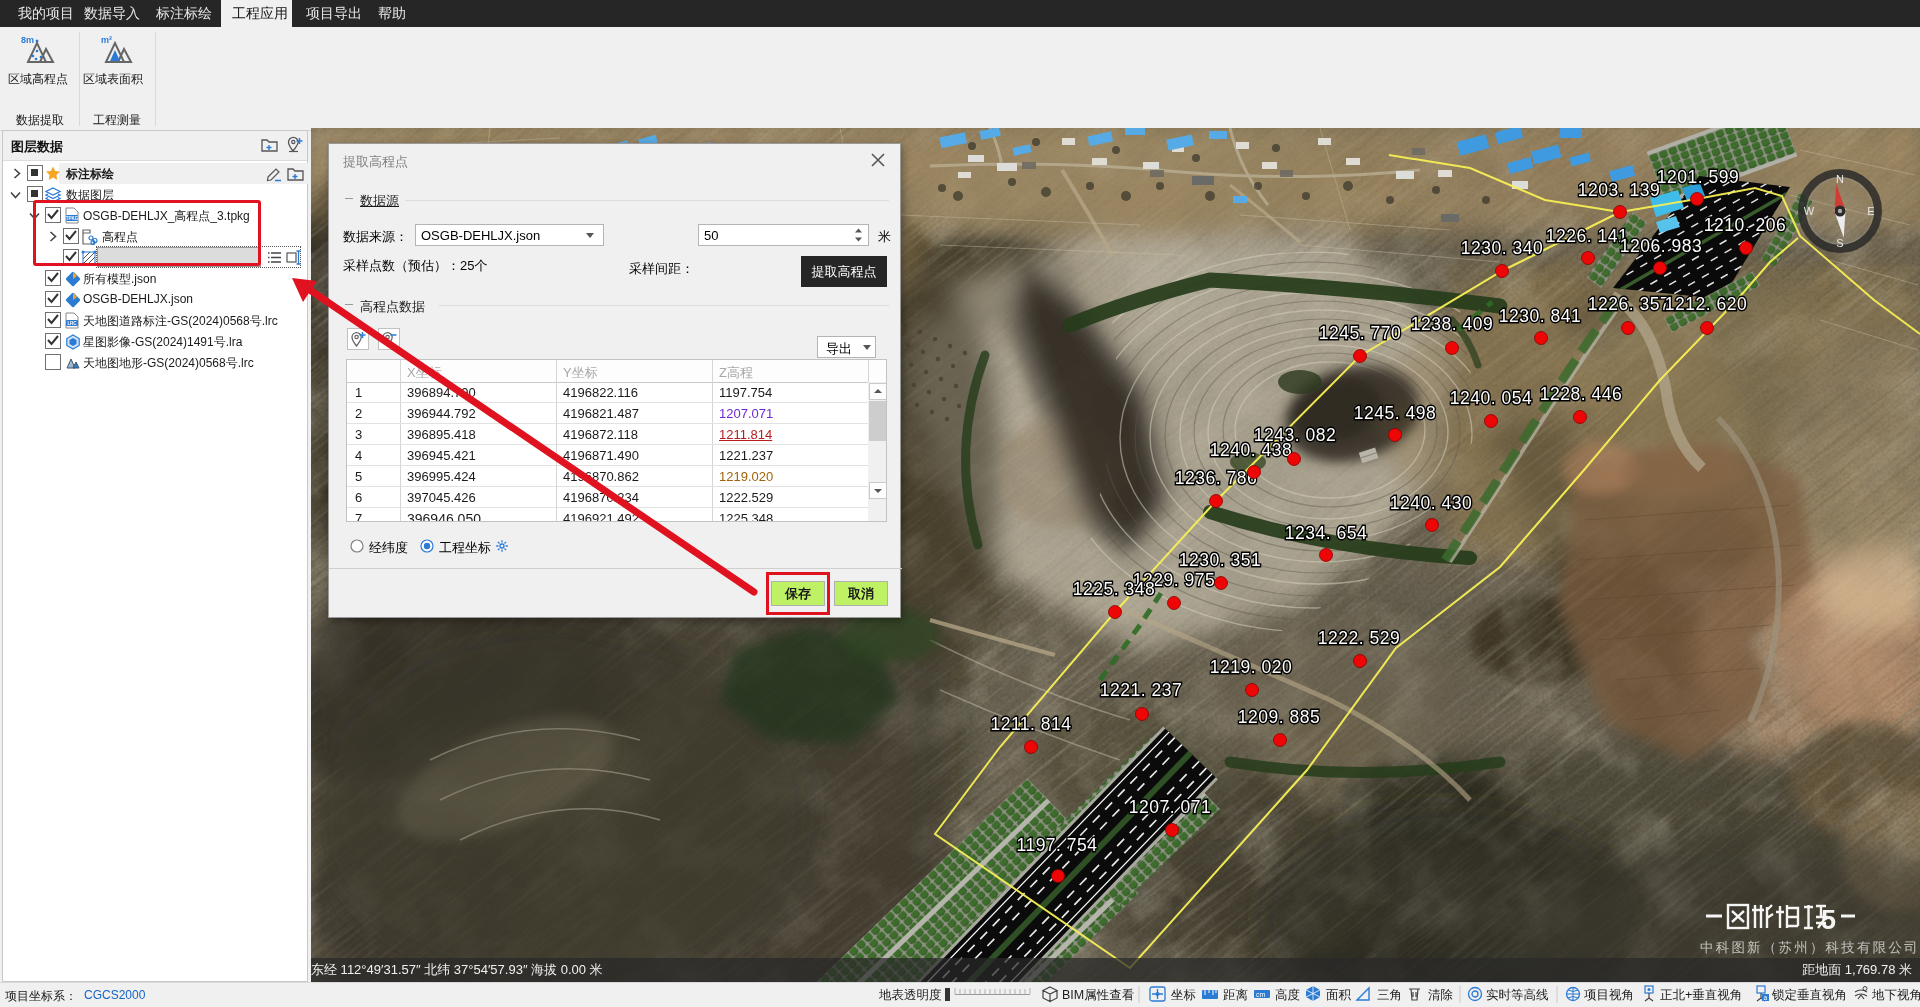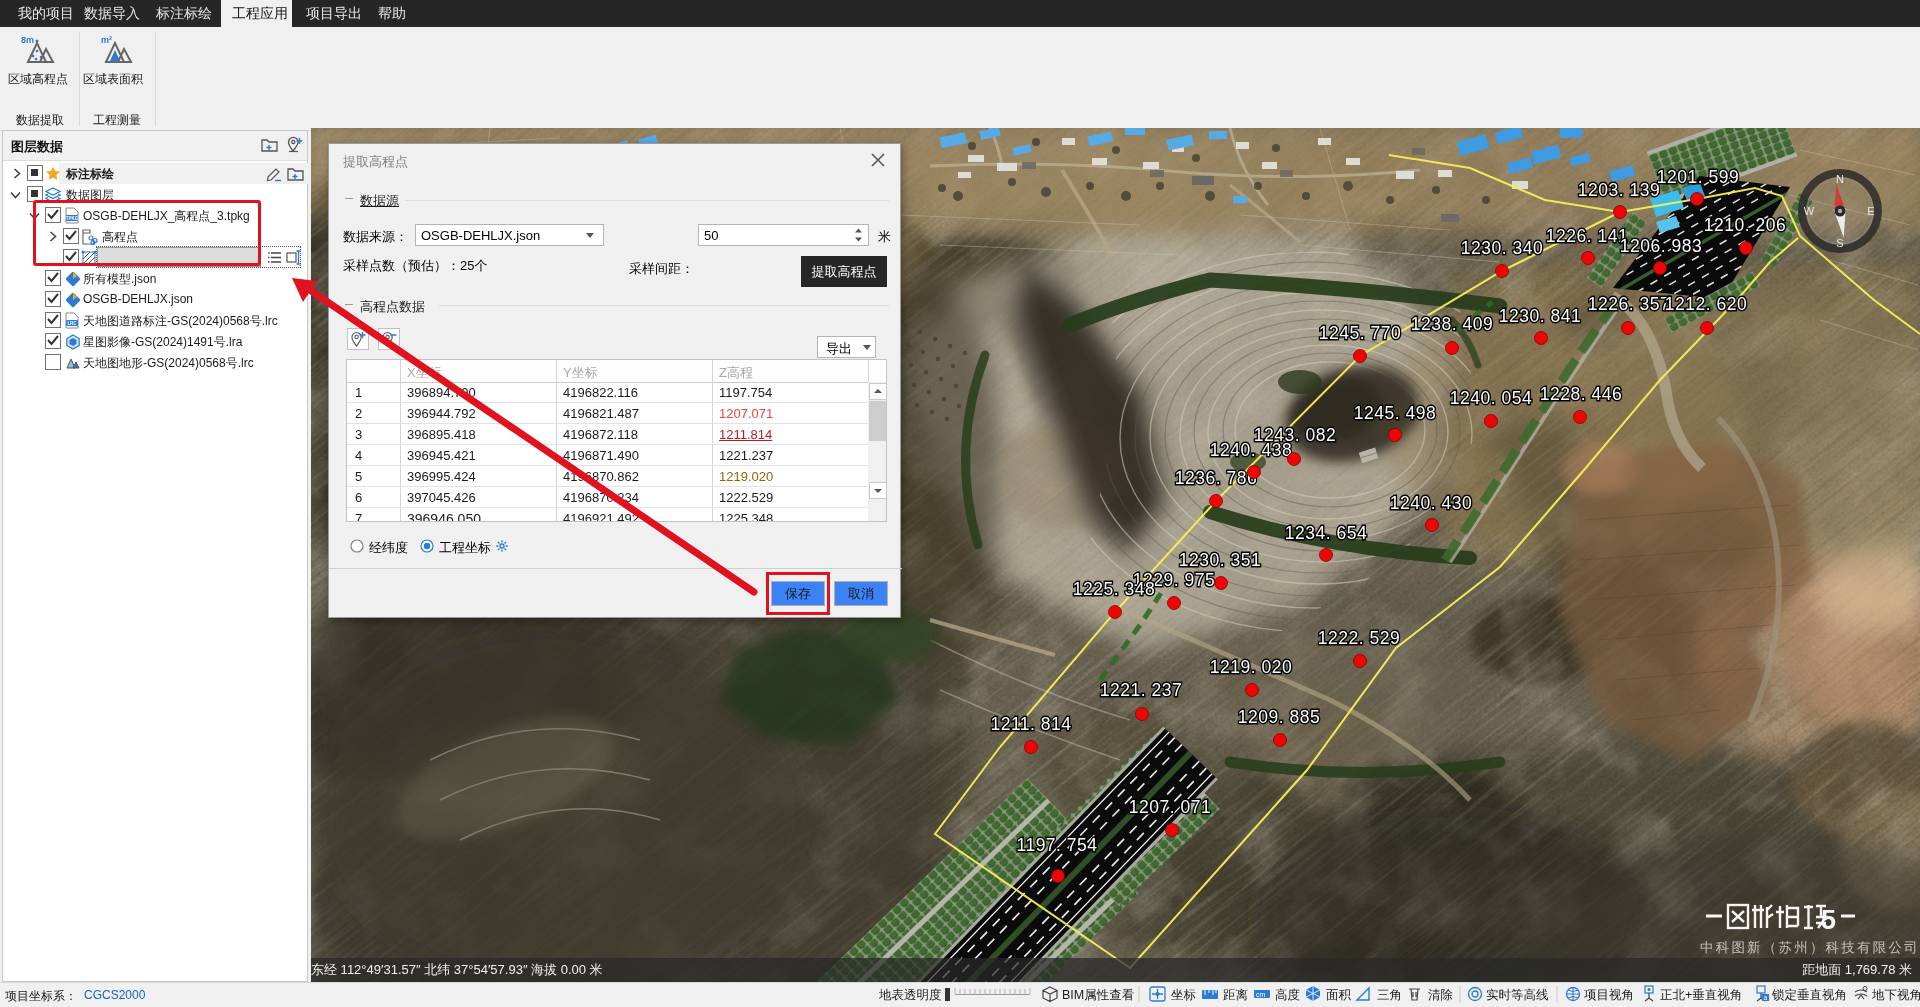--- a/index.html
+++ b/index.html
@@ -16,21 +16,21 @@
 .cb{position:absolute;top:2px;width:14px;height:14px;border:1px solid #707070;background:#fff;}
 #statusbar{position:absolute;left:0;top:982px;width:1920px;height:25px;background:#f0f0f0;border-top:1px solid #d9d9d9;font-size:12px;color:#1a1a1a;}
 #coordbar{position:absolute;left:311px;top:958px;width:1609px;height:24px;background:rgba(40,40,40,0.72);color:#f0f0f0;font-size:13px;line-height:24px;}
 #dialog{position:absolute;left:328px;top:143px;width:573px;height:475px;background:#f0f0f0;border:1px solid #9a9a9a;box-sizing:border-box;box-shadow:2px 3px 8px rgba(0,0,0,0.35);}
 #dialog .d{position:absolute;}
 .inp{position:absolute;background:#fff;border:1px solid #b4b4b4;box-sizing:border-box;}
 .gline{position:absolute;height:1px;background:#dcdcdc;}
 .darkbtn{position:absolute;background:#262626;color:#fff;font-size:13px;text-align:center;}
 .sicon{position:absolute;width:22px;height:22px;background:#fff;border:1px solid #c0c0c0;box-sizing:border-box;}
 .redbox{position:absolute;border:3px solid #e0121f;box-sizing:border-box;z-index:60;}
-.sbtn{position:absolute;width:54px;height:25px;background:#3b82f6;border:1px solid #b0b0b0;box-sizing:border-box;font-size:13px;text-align:center;line-height:23px;color:#1a1a1a;}
+.sbtn{position:absolute;width:54px;height:25px;background:#bef264;border:1px solid #b0b0b0;box-sizing:border-box;font-size:13px;text-align:center;line-height:23px;color:#1a1a1a;font-weight:bold;}
 .ico{display:inline-block;vertical-align:middle;}
 </style></head>
 <body>
 
 <div id="menubar"></div>
 <div class="mitem" style="left:6px;width:60px;margin-left:12px;">我的项目</div>
 <div class="mitem" style="left:84px;width:60px;">数据导入</div>
 <div class="mitem" style="left:156px;width:60px;">标注标绘</div>
 <div class="mitem" style="left:221px;width:71px;background:#f0f0f0;color:#111;padding-left:11px;box-sizing:border-box;">工程应用</div>
 <div class="mitem" style="left:306px;width:60px;">项目导出</div>
@@ -770,21 +770,21 @@
    <div id="tbody">
         <div style="position:absolute;left:0;top:42px;width:521px;height:1px;background:#e2e2e2;"></div>
         <div style="position:absolute;left:8px;top:25px;font-size:13px;color:#1a1a1a;">1</div>
         <div style="position:absolute;left:60px;top:25px;font-size:13px;color:#1a1a1a;">396894.790</div>
         <div style="position:absolute;left:216px;top:25px;font-size:13px;color:#1a1a1a;">4196822.116</div>
         <div style="position:absolute;left:372px;top:25px;font-size:13px;color:#1a1a1a;">1197.754</div>
         <div style="position:absolute;left:0;top:63px;width:521px;height:1px;background:#e2e2e2;"></div>
         <div style="position:absolute;left:8px;top:46px;font-size:13px;color:#1a1a1a;">2</div>
         <div style="position:absolute;left:60px;top:46px;font-size:13px;color:#1a1a1a;">396944.792</div>
         <div style="position:absolute;left:216px;top:46px;font-size:13px;color:#1a1a1a;">4196821.487</div>
-        <div style="position:absolute;left:372px;top:46px;font-size:13px;color:#ef4444;">1207.071</div>
+        <div style="position:absolute;left:372px;top:46px;font-size:13px;color:#6d28d9;">1207.071</div>
         <div style="position:absolute;left:0;top:84px;width:521px;height:1px;background:#e2e2e2;"></div>
         <div style="position:absolute;left:8px;top:67px;font-size:13px;color:#1a1a1a;">3</div>
         <div style="position:absolute;left:60px;top:67px;font-size:13px;color:#1a1a1a;">396895.418</div>
         <div style="position:absolute;left:216px;top:67px;font-size:13px;color:#1a1a1a;">4196872.118</div>
         <div style="position:absolute;left:372px;top:67px;font-size:13px;color:#b91c1c;text-decoration:underline;">1211.814</div>
         <div style="position:absolute;left:0;top:105px;width:521px;height:1px;background:#e2e2e2;"></div>
         <div style="position:absolute;left:8px;top:88px;font-size:13px;color:#1a1a1a;">4</div>
         <div style="position:absolute;left:60px;top:88px;font-size:13px;color:#1a1a1a;">396945.421</div>
         <div style="position:absolute;left:216px;top:88px;font-size:13px;color:#1a1a1a;">4196871.490</div>
         <div style="position:absolute;left:372px;top:88px;font-size:13px;color:#1a1a1a;">1221.237</div>

